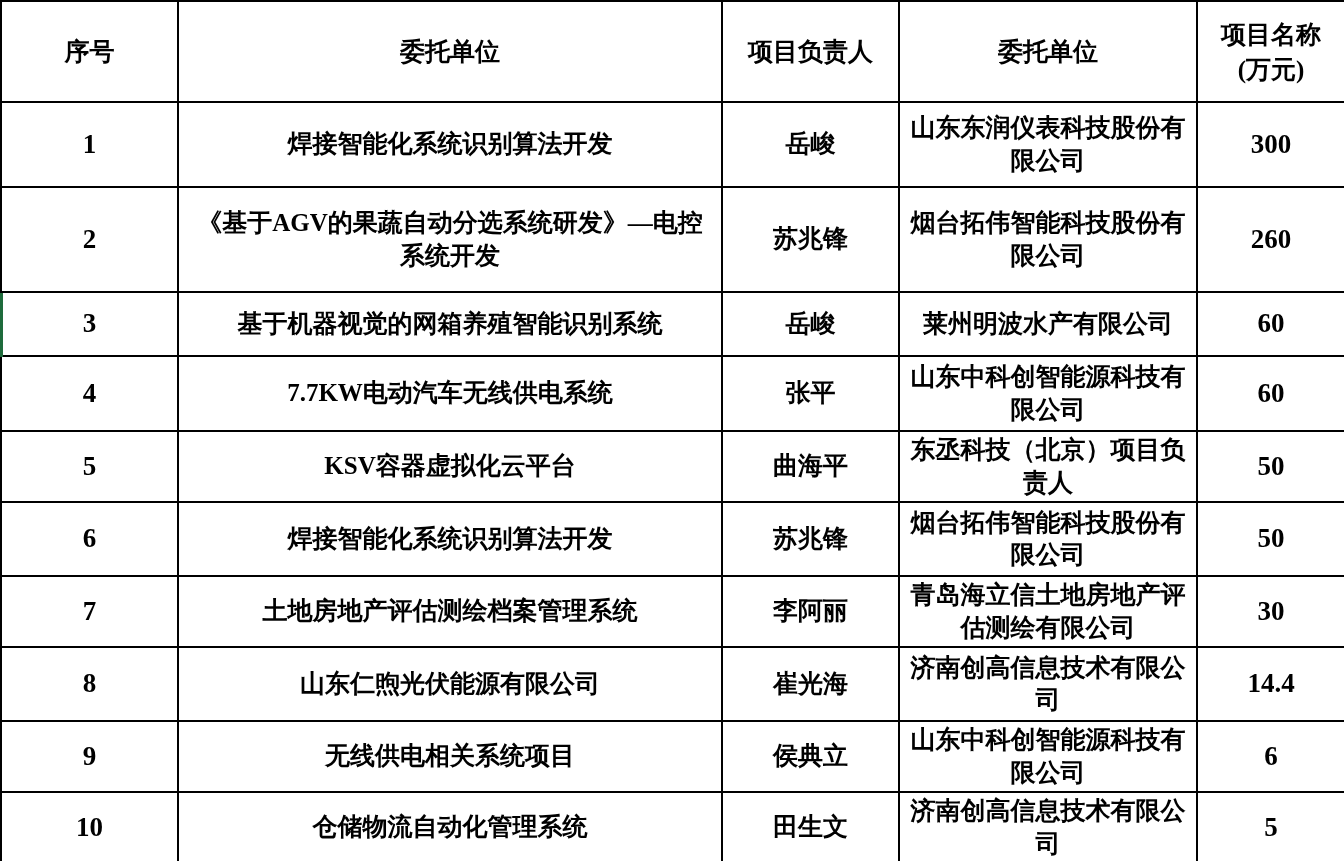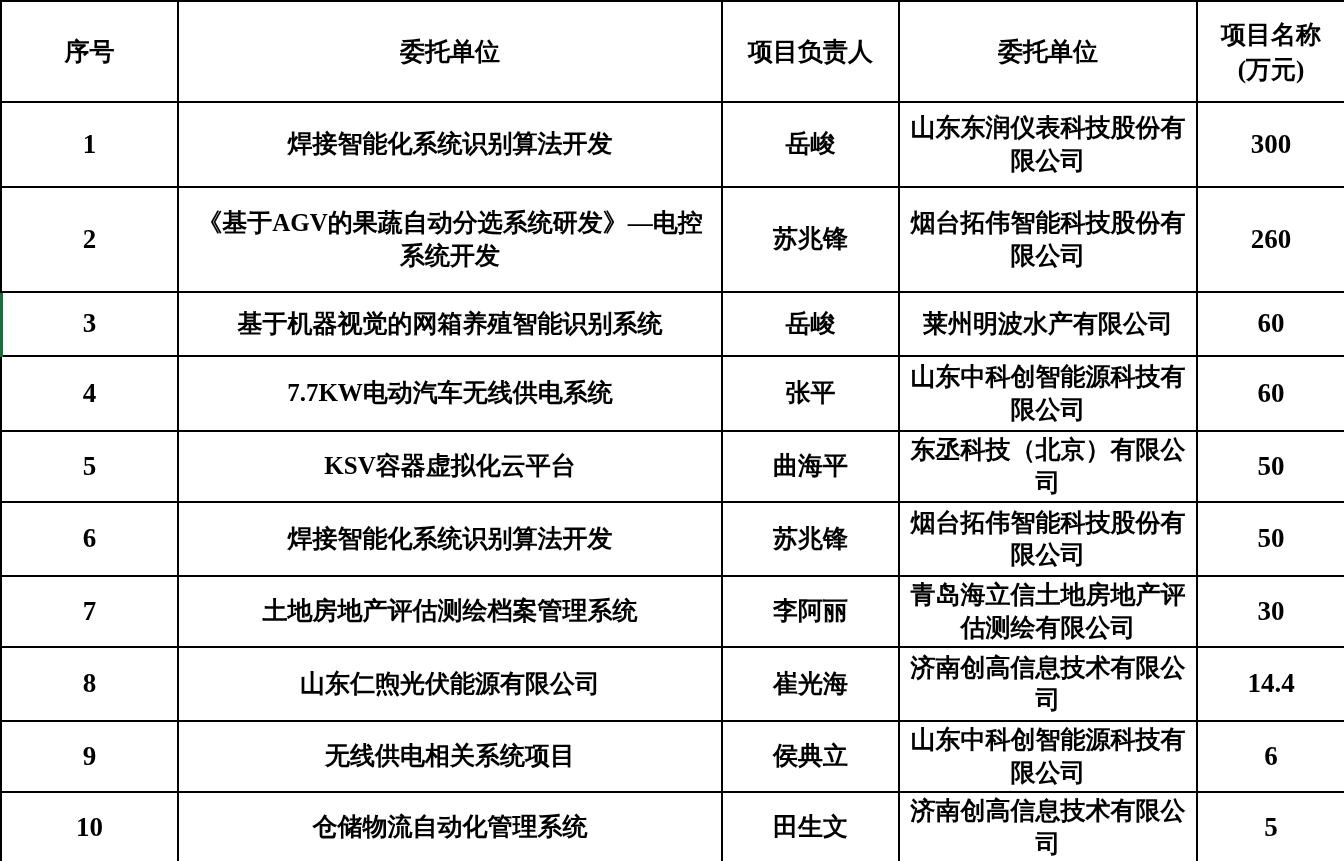--- a/index.html
+++ b/index.html
@@ -118,21 +118,21 @@
         <td class="col-index">4</td>
         <td class="col-name">7.7KW电动汽车无线供电系统</td>
         <td class="col-leader">张平</td>
         <td class="col-client">山东中科创智能源科技有限公司</td>
         <td class="col-funds">60</td>
       </tr>
       <tr>
         <td class="col-index">5</td>
         <td class="col-name">KSV容器虚拟化云平台</td>
         <td class="col-leader">曲海平</td>
-        <td class="col-client">东丞科技（北京）有限公司</td>
+        <td class="col-client">东丞科技（北京）项目负责人</td>
         <td class="col-funds">50</td>
       </tr>
       <tr>
         <td class="col-index">6</td>
         <td class="col-name">焊接智能化系统识别算法开发</td>
         <td class="col-leader">苏兆锋</td>
         <td class="col-client">烟台拓伟智能科技股份有限公司</td>
         <td class="col-funds">50</td>
       </tr>
       <tr>

